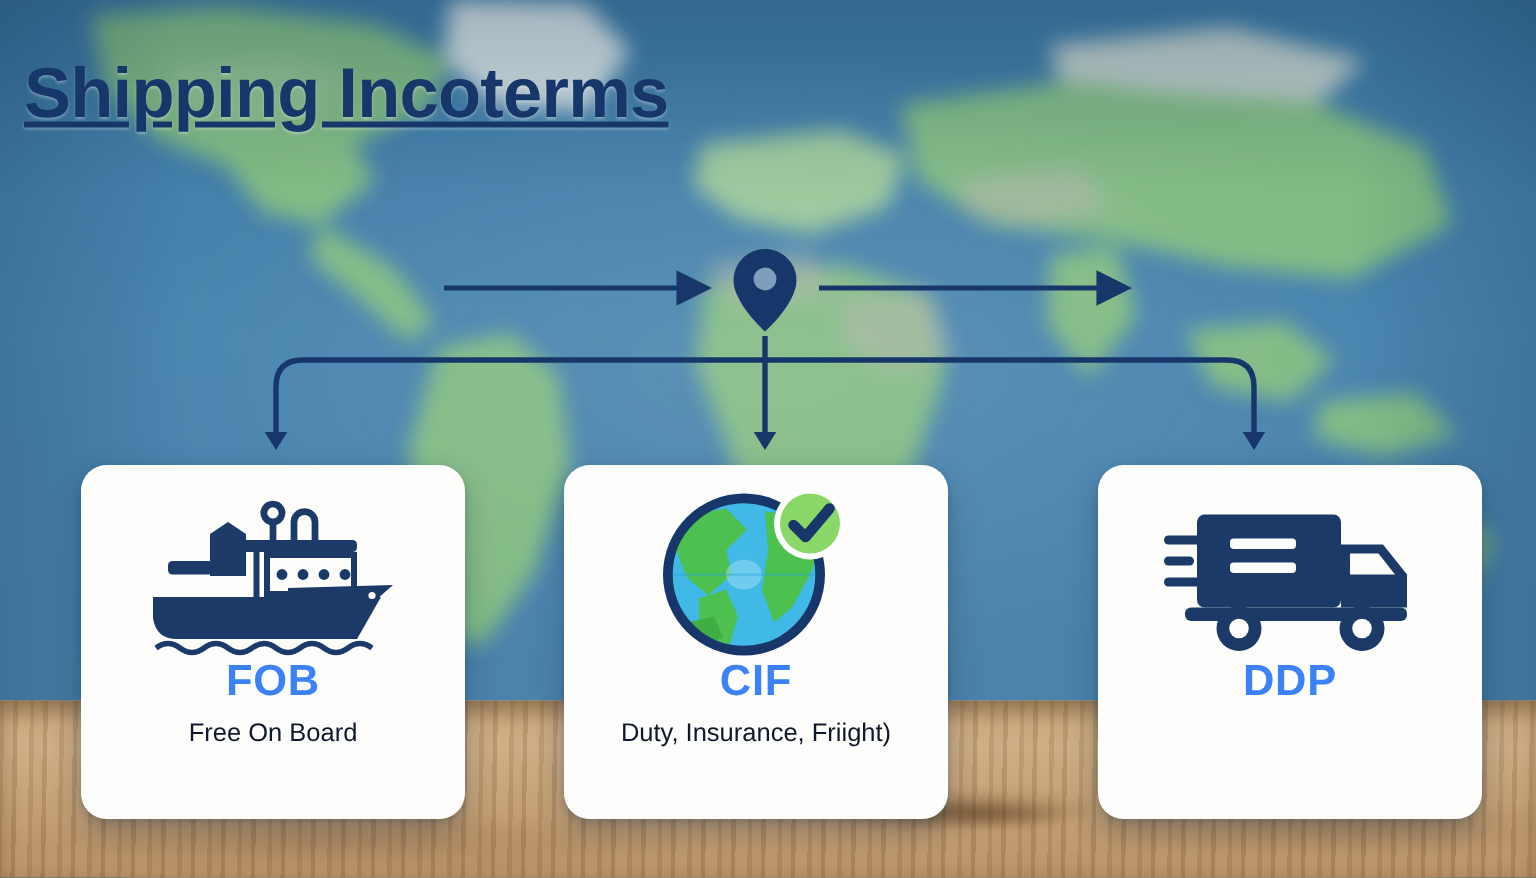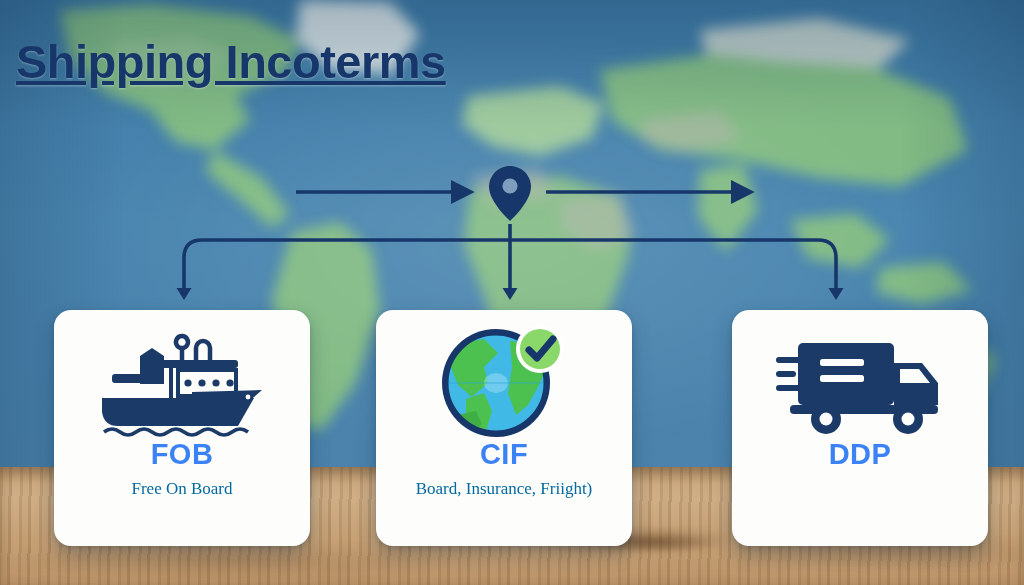--- a/index.html
+++ b/index.html
@@ -78,21 +78,21 @@
   .card-icon {
     height:130px; width:100%;
     display:flex; align-items:center; justify-content:center;
     padding-top:12px;
   }
   .card-code {
     font-size:29px; font-weight:bold; color:#3b82f6;
     letter-spacing:.5px; line-height:1;
   }
   .card-desc {
-    margin-top:11px; font-size:17px; color:#0369a1; line-height:1;font-family:Liberation Serif, serif;
+    margin-top:11px; font-size:17px; color:#0f172a; line-height:1;
   }
 </style>
 </head>
 <body>
 
 <div id="stage">
 
   <div class="bg-map">
     <div class="bg-ocean"></div>
     <svg class="bg-land" width="1024" height="585" viewBox="0 0 1024 585">
@@ -225,21 +225,21 @@
             <path d="M10 64 L110 64" stroke="#2aa7d8" stroke-width="1.5" opacity=".45"></path>
           </g>
           <circle cx="60" cy="64" r="50" fill="none" stroke="#17376b" stroke-width="5"></circle>
 
           <circle cx="104" cy="30" r="24" fill="#ffffff"></circle>
           <circle cx="104" cy="30" r="20" fill="#8bd86a"></circle>
           <path d="M93 31 L101 39 L117 20" fill="none" stroke="#17376b" stroke-width="7" stroke-linecap="round" stroke-linejoin="round"></path>
         </svg>
       </div>
       <div class="card-code">CIF</div>
-      <div class="card-desc">Board, Insurance, Friight)</div>
+      <div class="card-desc">Duty, Insurance, Friight)</div>
     </div>
 
     <div class="card c3">
       <div class="card-icon">
         <svg width="168" height="108" viewBox="0 0 168 108">
           <g fill="#1b3a68">
 
             <rect x="0" y="30" width="26" height="6" rx="3"></rect>
             <rect x="0" y="44" width="20" height="6" rx="3"></rect>
             <rect x="0" y="58" width="26" height="6" rx="3"></rect>

